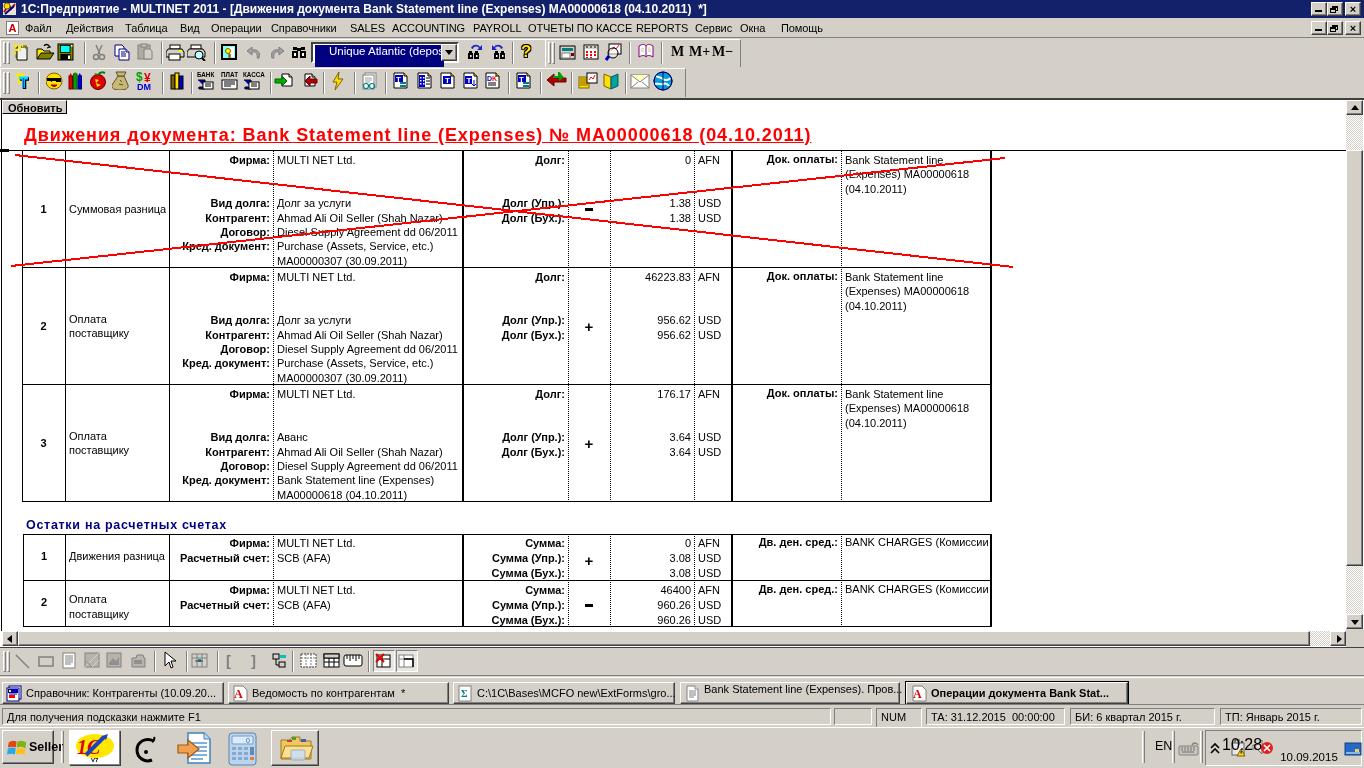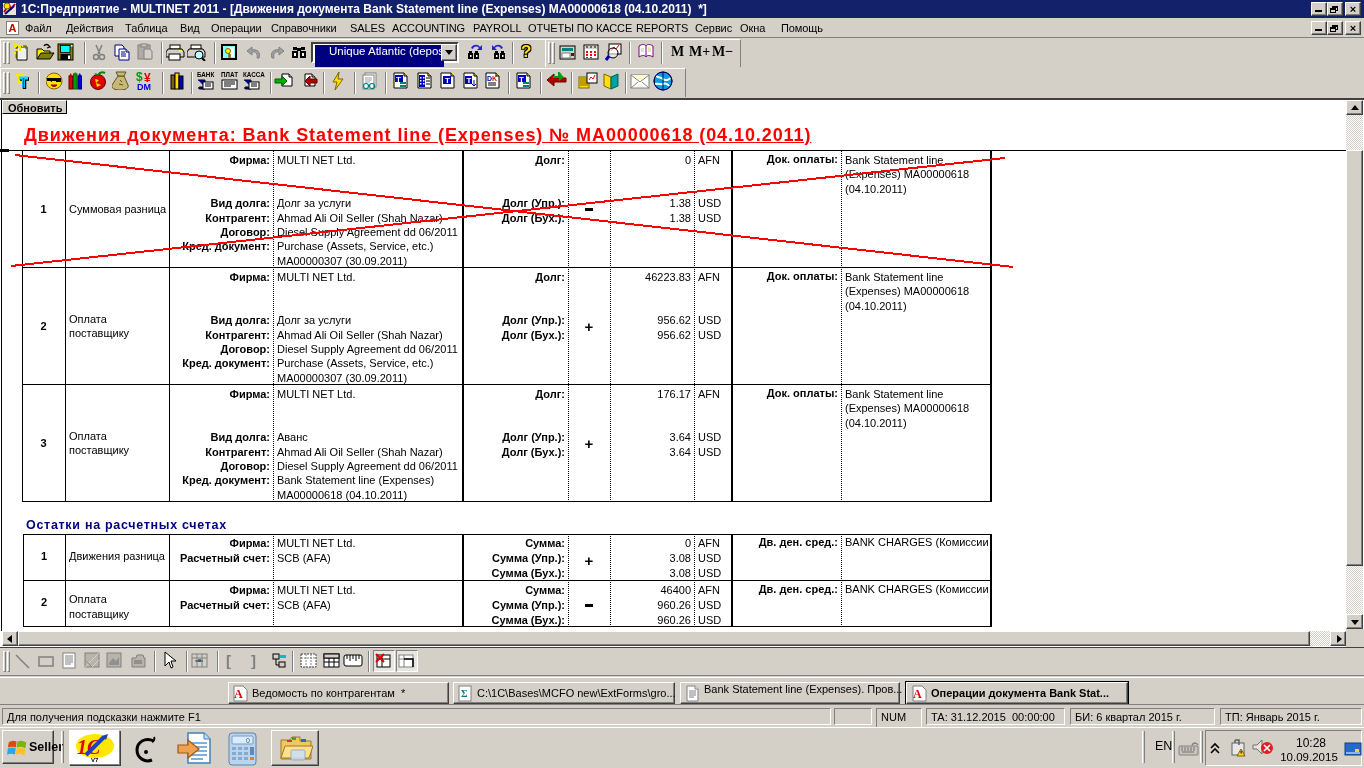--- a/index.html
+++ b/index.html
@@ -788,20 +788,31 @@
 <div class="abs sunken" style="left:396px;top:2px;width:22px;height:22px;background:#e8e6e0">
 <svg width="20" height="20">
         <rect x="2" y="4" width="14" height="12" fill="#fff" stroke="#808080"></rect>
         <path d="M2 8h14M7 4v12" stroke="#808080"></path>
         <path d="M7 8h9v8" stroke="#000" stroke-width="1.5" fill="none"></path>
       </svg>
     </div>
 </div>
 
 <div class="abs" id="tabsbar" style="left:0;top:677px;width:1364px;height:27px;background:#d4d0c8;border-top:1px solid #fff;font-size:11px">
+<div class="abs raised" style="left:2px;top:4px;width:222px;height:22px;background:#d4d0c8">
+  <svg class="abs" style="left:3px;top:2px" width="17" height="17">
+        <rect x="3" y="1" width="12" height="13" fill="#fff" stroke="#000080"></rect>
+        <rect x="1" y="3" width="12" height="13" fill="#fff" stroke="#000080"></rect>
+        <rect x="2" y="4" width="10" height="4" fill="#0000c0"></rect>
+        <path d="M3 5h2v2H3z" fill="#ff0"></path>
+        <rect x="3" y="10" width="6" height="3" fill="#f00"></rect>
+        <path d="M3 9h8" stroke="#000080"></path>
+      </svg>
+  <span class="abs" style="left:23px;top:4px;white-space:nowrap">Справочник: Контрагенты (10.09.20...</span>
+    </div>
 <div class="abs raised" style="left:228px;top:4px;width:221px;height:22px;background:#d4d0c8">
   <svg class="abs" style="left:3px;top:2px" width="17" height="17">
         <path d="M2 1h9l4 4v11H2z" fill="#fff" stroke="#808080"></path>
         <text x="2" y="13" font-size="12" font-weight="bold" fill="#e00000" font-family="Liberation Serif">A</text>
       </svg>
   <span class="abs" style="left:23px;top:4px;white-space:nowrap">Ведомость по контрагентам&nbsp;&nbsp;*</span>
     </div>
 <div class="abs raised" style="left:453px;top:4px;width:222px;height:22px;background:#d4d0c8">
   <svg class="abs" style="left:3px;top:2px" width="17" height="17">
         <rect x="2" y="1" width="12" height="15" fill="#fff" stroke="#808080"></rect>
@@ -924,20 +935,20 @@
       <rect x="5" y="4" width="12" height="12" fill="#e8e8e8" stroke="#606060"></rect>
       <path d="M8 4V1m0 0h4v5" fill="none" stroke="#606060" stroke-width="1.5"></path>
       <path d="M10 17l4-7 4 7z" fill="#ffd020" stroke="#806000"></path>
       <rect x="13.6" y="12" width="1" height="2.5" fill="#000"></rect>
     </svg>
 <svg class="abs" style="left:1252px;top:11px" width="22" height="17" viewBox="0 0 22 17">
       <path d="M1 6h4l5-5v14L5 10H1z" fill="#e8e4dc" stroke="#707070"></path>
       <circle cx="15" cy="9" r="6" fill="#e02020"></circle>
       <path d="M12 6l6 6m0-6l-6 6" stroke="#fff" stroke-width="1.6"></path>
     </svg>
-<div class="abs" style="left:1289px;top:8px;width:44px;text-align:center;font-size:12px">10:28</div>
+<div class="abs" style="left:1222px;top:8px;width:44px;font-size:16px">10:28</div>
 <div class="abs" style="left:1276px;top:23px;width:66px;text-align:center;font-size:11.5px">10.09.2015</div>
 <svg class="abs" style="left:1344px;top:14px" width="18" height="15" viewBox="0 0 18 15">
       <rect x="1" y="1" width="16" height="12" fill="#2868c8" stroke="#104080"></rect>
       <rect x="2" y="10" width="14" height="2" fill="#88b8e8"></rect>
       <rect x="11" y="7" width="4" height="3" fill="#f0d048"></rect>
     </svg>
 </div>
 
 </body></html>

